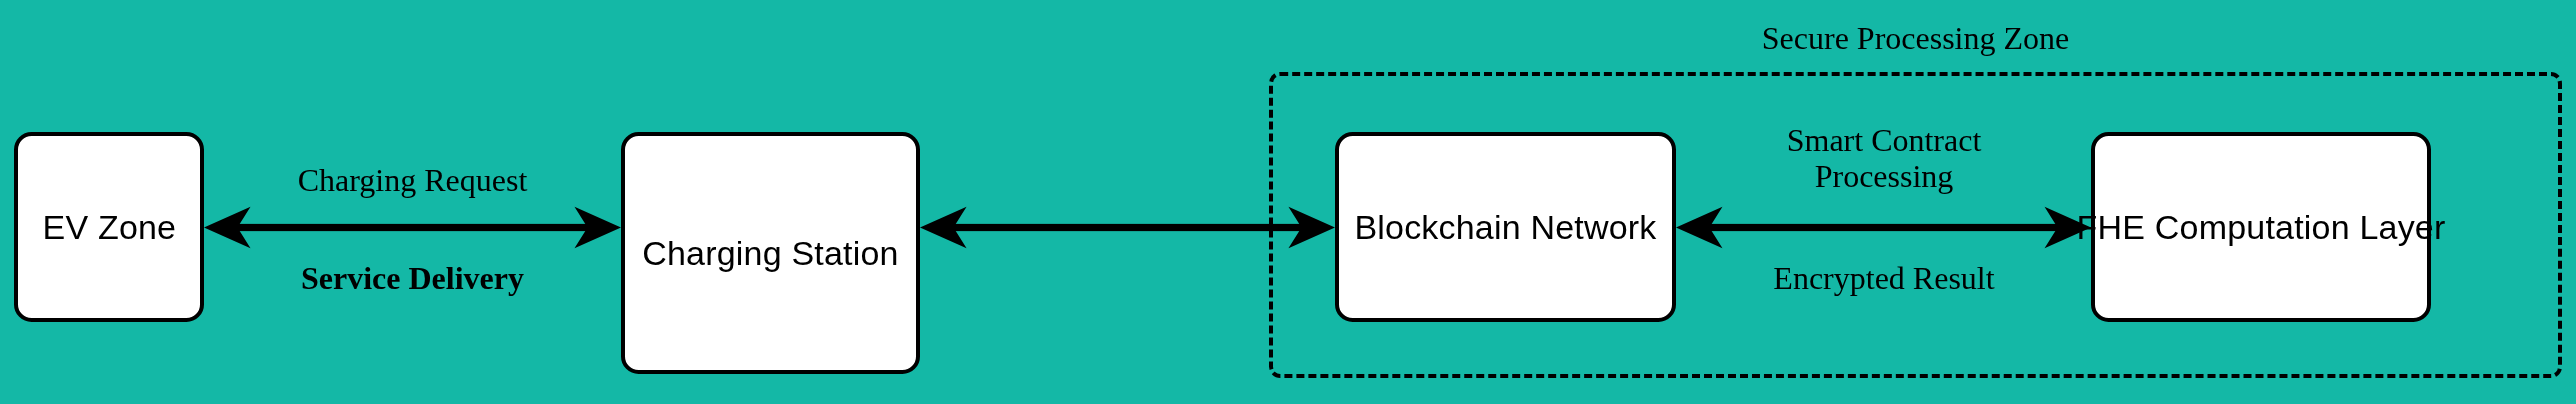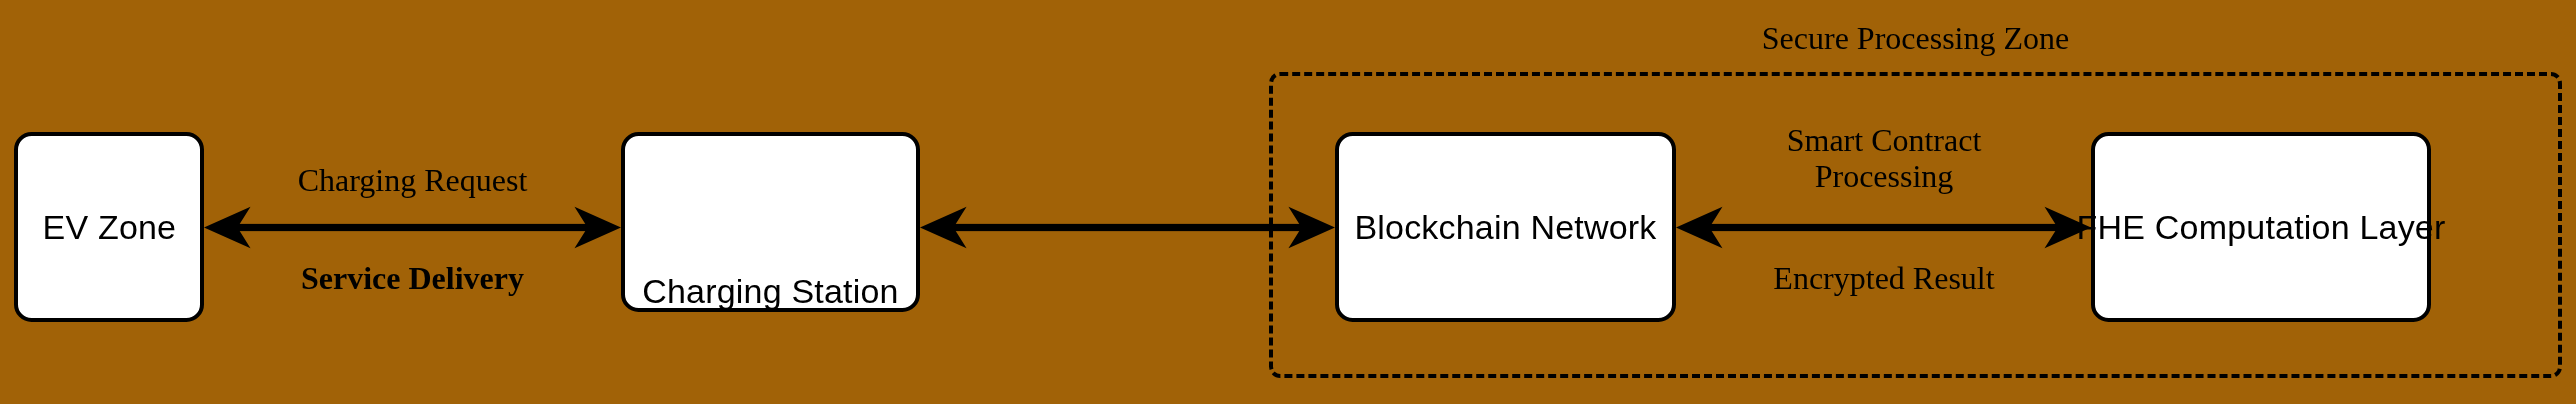--- a/index.html
+++ b/index.html
@@ -10,21 +10,21 @@
   body {
     width: 2576px;
     height: 405px;
     overflow: hidden;
     font-family: "Liberation Sans", sans-serif;
   }
   #stage {
     position: relative;
     width: 2576px;
     height: 405px;
-    background: #a16207;
+    background: #14b8a6;
   }
 
   
   .zone {
     position: absolute;
     box-sizing: border-box;
     border: 4px dashed #000000;
     border-radius: 11.2px;
     background: transparent;
   }
@@ -102,21 +102,21 @@
       <path d="M0,29 L58,3 L41.76,29 L58,55 Z" fill="#000000"></path>
       <path d="M518,29 L460,3 L476.24,29 L460,55 Z" fill="#000000"></path>
     </svg>
   <div class="conn-label" id="conn-2-below" style="left: 1620px; width: 528px; top: 261px;">Encrypted Result</div>
   <div class="conn-label conn-wrap" id="conn-2-above" style="left: 1620px; width: 528px; top: 123px;">Smart Contract<br>Processing</div>
 
   <div class="node" id="node-0" style="left: 14.4px; top: 132px; width: 190px; height: 190px;">
     <span class="node-label">EV Zone</span>
   </div>
 
-  <div class="node" id="node-1" style="left: 621px; top: 132px; width: 299px; height: 180px; align-items: flex-end;">
+  <div class="node" id="node-1" style="left: 621px; top: 132px; width: 299px; height: 242px;">
     <span class="node-label">Charging Station</span>
   </div>
 
   <div class="node" id="node-2" style="left: 1335px; top: 132px; width: 341px; height: 190px;">
     <span class="node-label">Blockchain Network</span>
   </div>
 
   <div class="node" id="node-3" style="left: 2091px; top: 132px; width: 340px; height: 190px;">
     <span class="node-label">FHE Computation Layer</span>
   </div>

